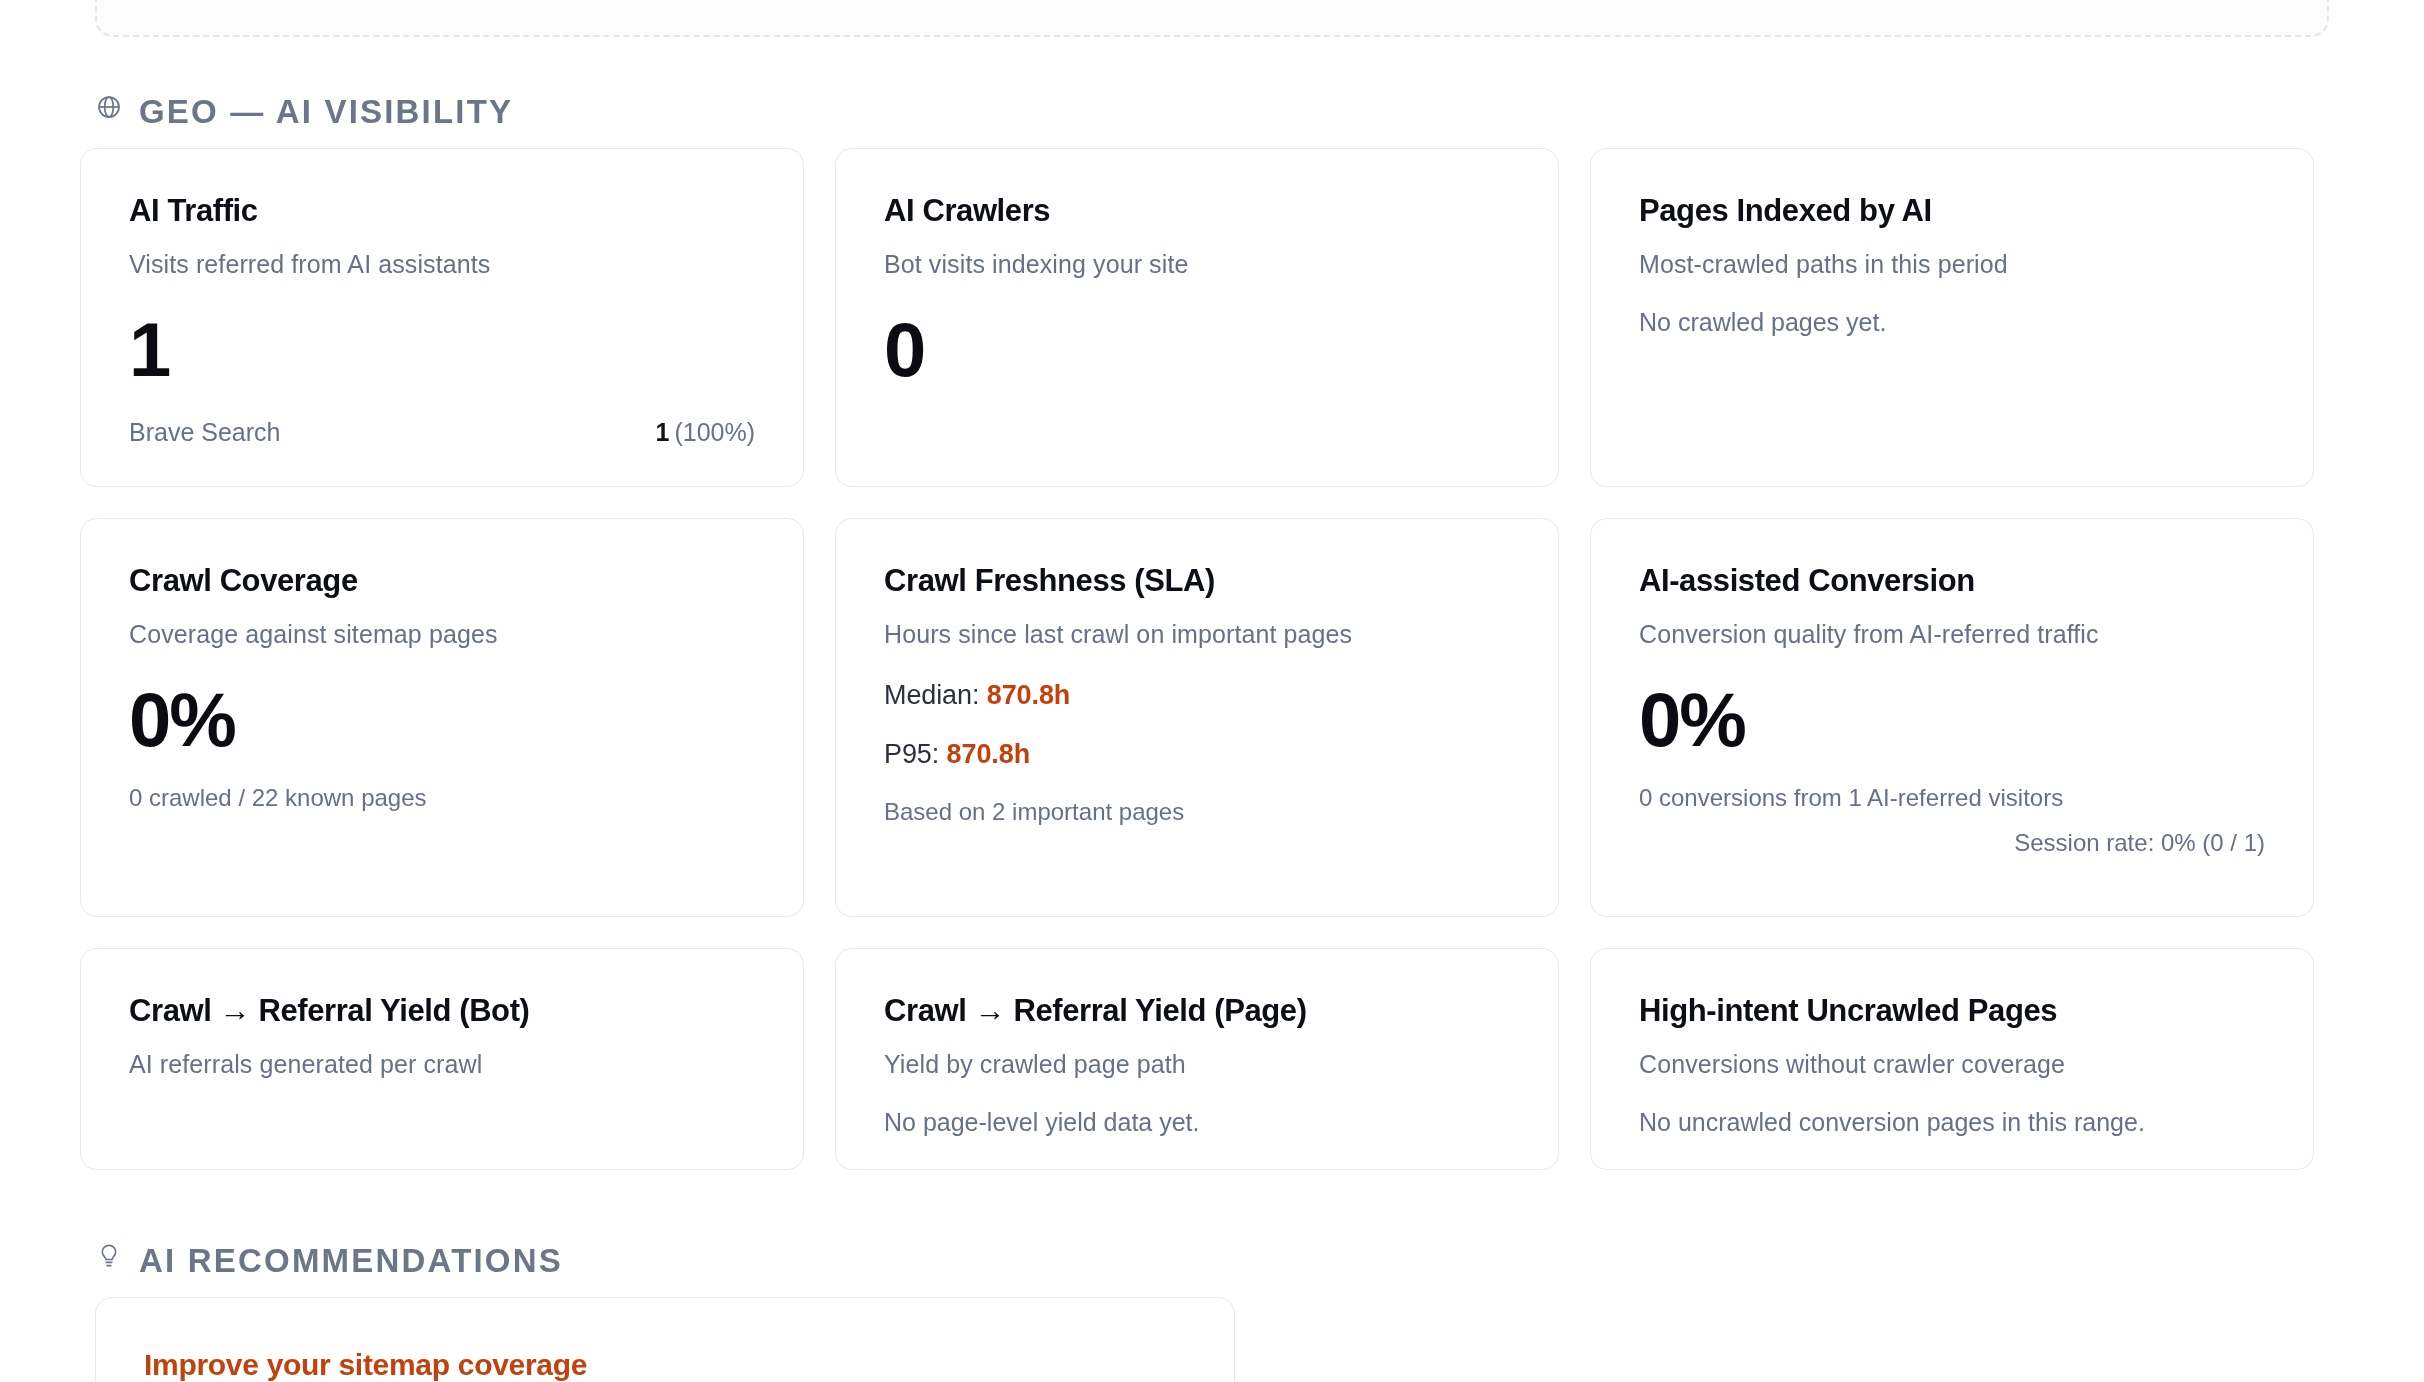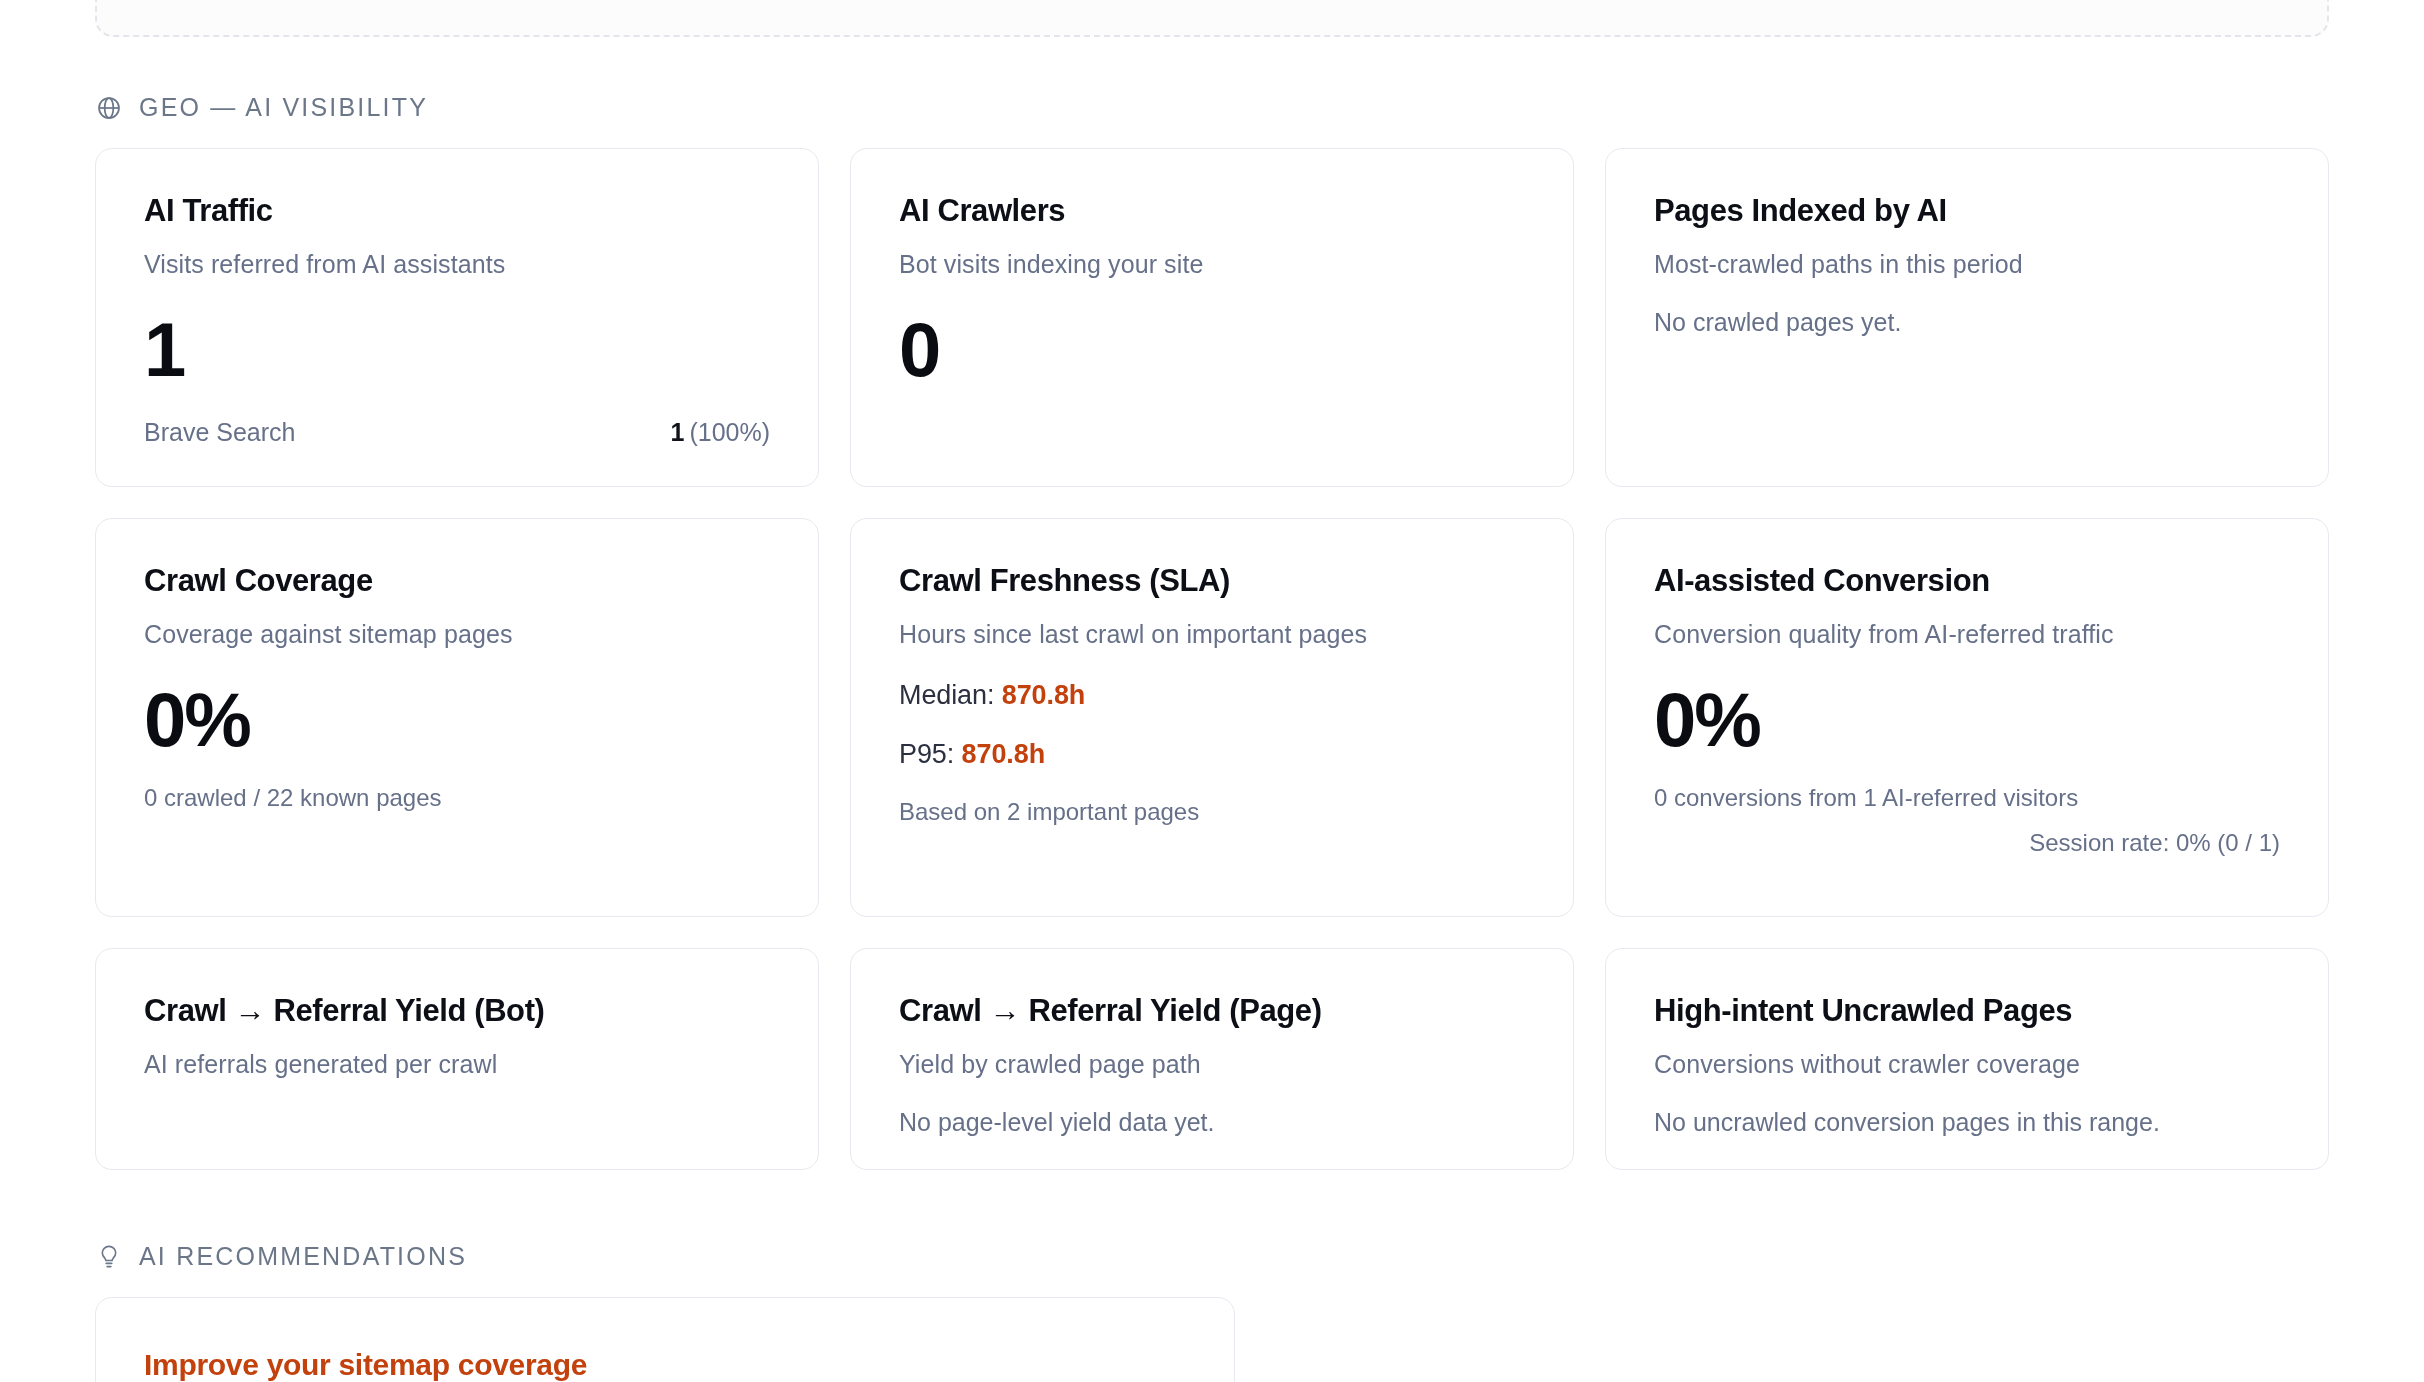--- a/index.html
+++ b/index.html
@@ -28,45 +28,44 @@
     top: -60px;
     height: 97px;
     border: 2px dashed #e3e5eb;
     border-radius: 18px;
     background: #fcfcfd;
   }
 
   
   .section-head {
     display: flex;
-    align-items: center;
     gap: 16px;
     color: #6b7689;
-    font-size: 25px;
-    font-weight: 400;
+    font-size: 33px;
+    font-weight: 700;
     letter-spacing: 2.2px;
     text-transform: uppercase;
   }
   .section-head .ico {
     display: inline-flex;
     align-items: center;
     justify-content: center;
     width: 28px;
     height: 28px;
     flex: none;
   }
   .section-head .ico svg { display: block; }
 
   #geo-head { position: absolute; left: 95px; top: 93px; }
   #rec-head { position: absolute; left: 95px; top: 1242px; gap: 16px; }
 
   
   .grid {
     position: absolute;
-    left: 95px;
+    left: 80px;
     top: 148px;
     width: 2234px;
     display: grid;
     grid-template-columns: repeat(3, 1fr);
     column-gap: 31px;
     row-gap: 31px;
   }
 
   .card {
     background: #ffffff;

